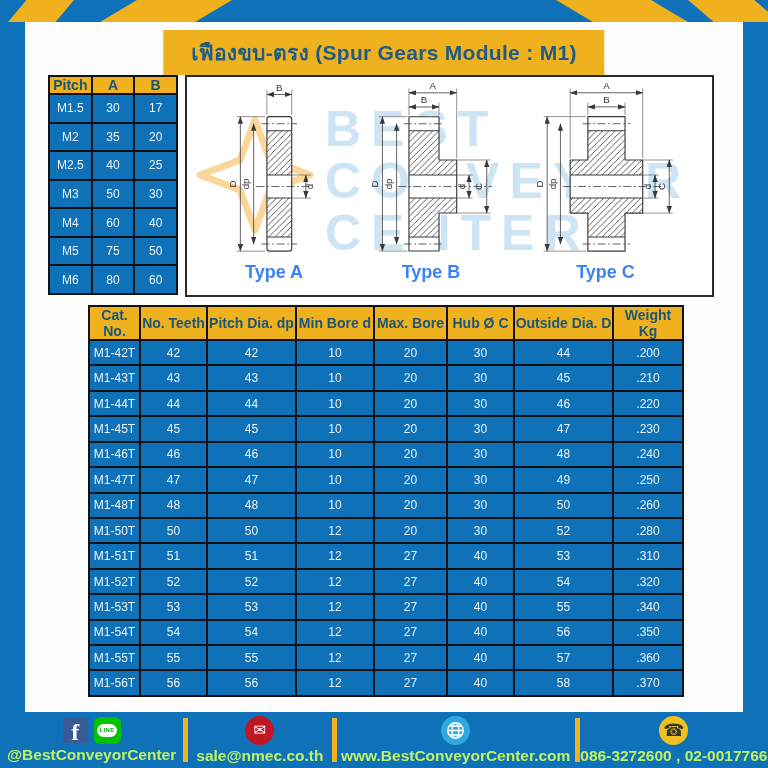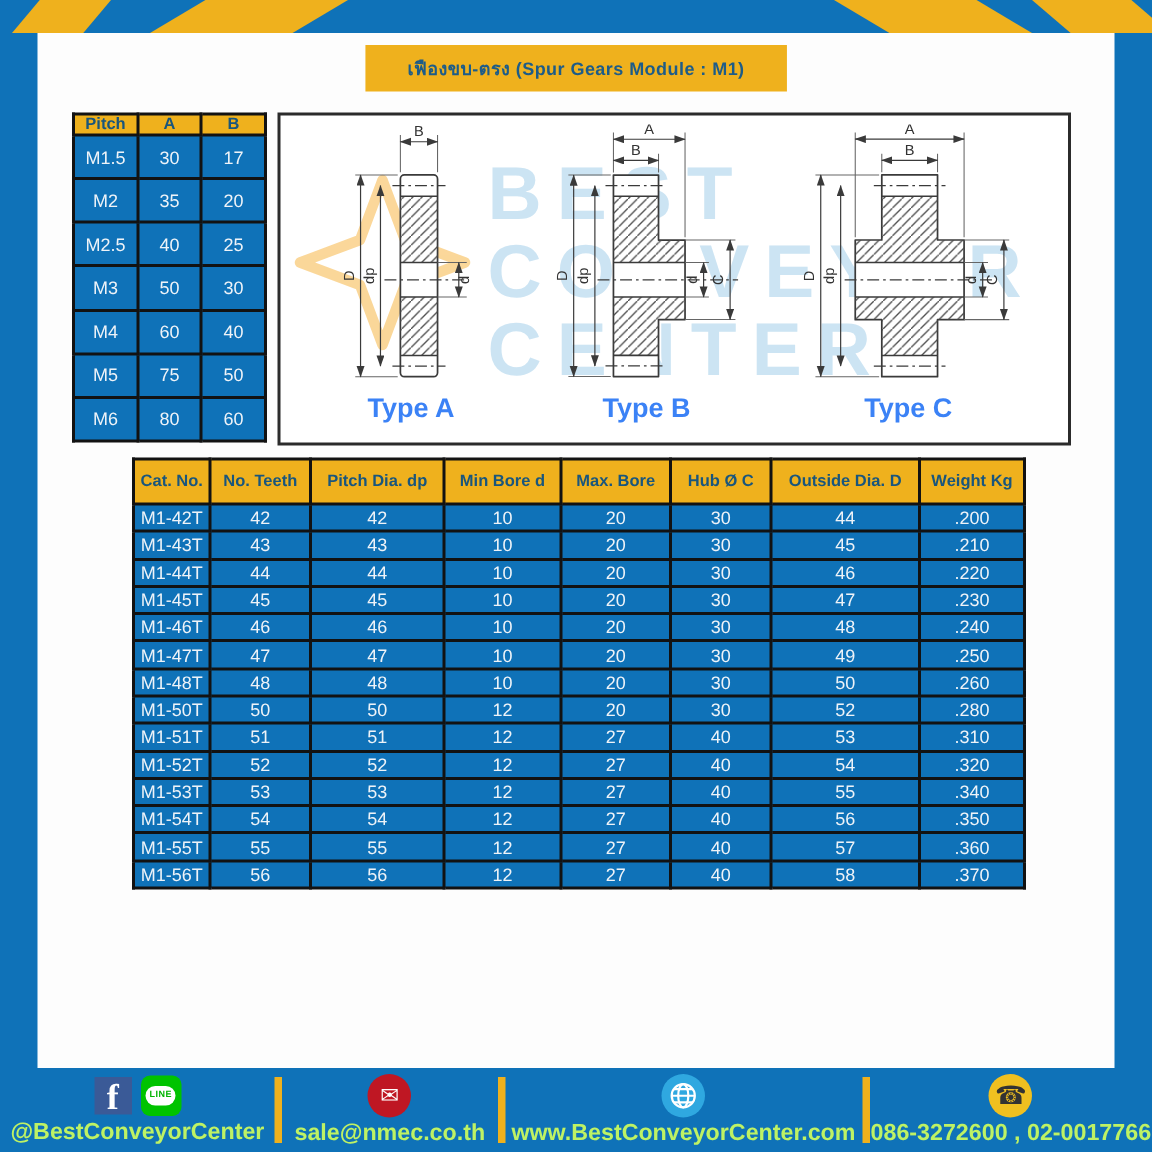--- a/index.html
+++ b/index.html
@@ -13,30 +13,30 @@
   .stripe.lean-l{clip-path:polygon(28% 0,100% 0,72% 100%,0 100%);}
   .stripe.lean-r{clip-path:polygon(0 0,72% 0,100% 100%,28% 100%);}
   .s1{left:8px;width:66px;}
   .s2{left:100px;width:132px;}
   .s3{left:556px;width:132px;}
   .s4{left:688px;width:92px;}
   
   .content{position:absolute;left:25px;top:22px;width:718px;height:690px;background:#fdfdfd;}
   .title-box{
     position:absolute;top:8px;left:50%;transform:translateX(-50%);
-    background:#efb11d;color:#1d5c88;font-size:12px;font-weight:bold;
+    background:#efb11d;color:#1d5c88;font-size:21px;font-weight:bold;
     padding:6px 28px;white-space:nowrap;letter-spacing:.3px;
   }
   
   table{border-collapse:collapse;table-layout:fixed;}
   th,td{border:2px solid #121212;text-align:center;vertical-align:middle;padding:0;}
-  th{background:#efb11d;color:#19567d;font-size:11px;font-weight:bold;}
+  th{background:#efb11d;color:#19567d;font-size:14px;font-weight:bold;}
   td{background:#0f72b8;color:#eef3f8;font-size:12px;}
   .pitch-table{position:absolute;left:23px;top:53px;width:130px;height:220px;}
-  .main-table{position:absolute;left:63px;top:283px;width:594px;height:288px;}
+  .main-table{position:absolute;left:63px;top:283px;width:594px;height:392px;}
   .main-table th{height:28px;}
   
   .diagram-panel{
     position:absolute;left:160px;top:53px;width:525px;height:218px;
     border:2px solid #2b2b2b;background:#fff;overflow:hidden;
   }
   .watermark-text{
     position:absolute;left:138px;top:26px;z-index:0;
     font-size:50px;font-weight:800;letter-spacing:10px;line-height:1.04;
     color:rgba(134,190,226,0.42);white-space:nowrap;

